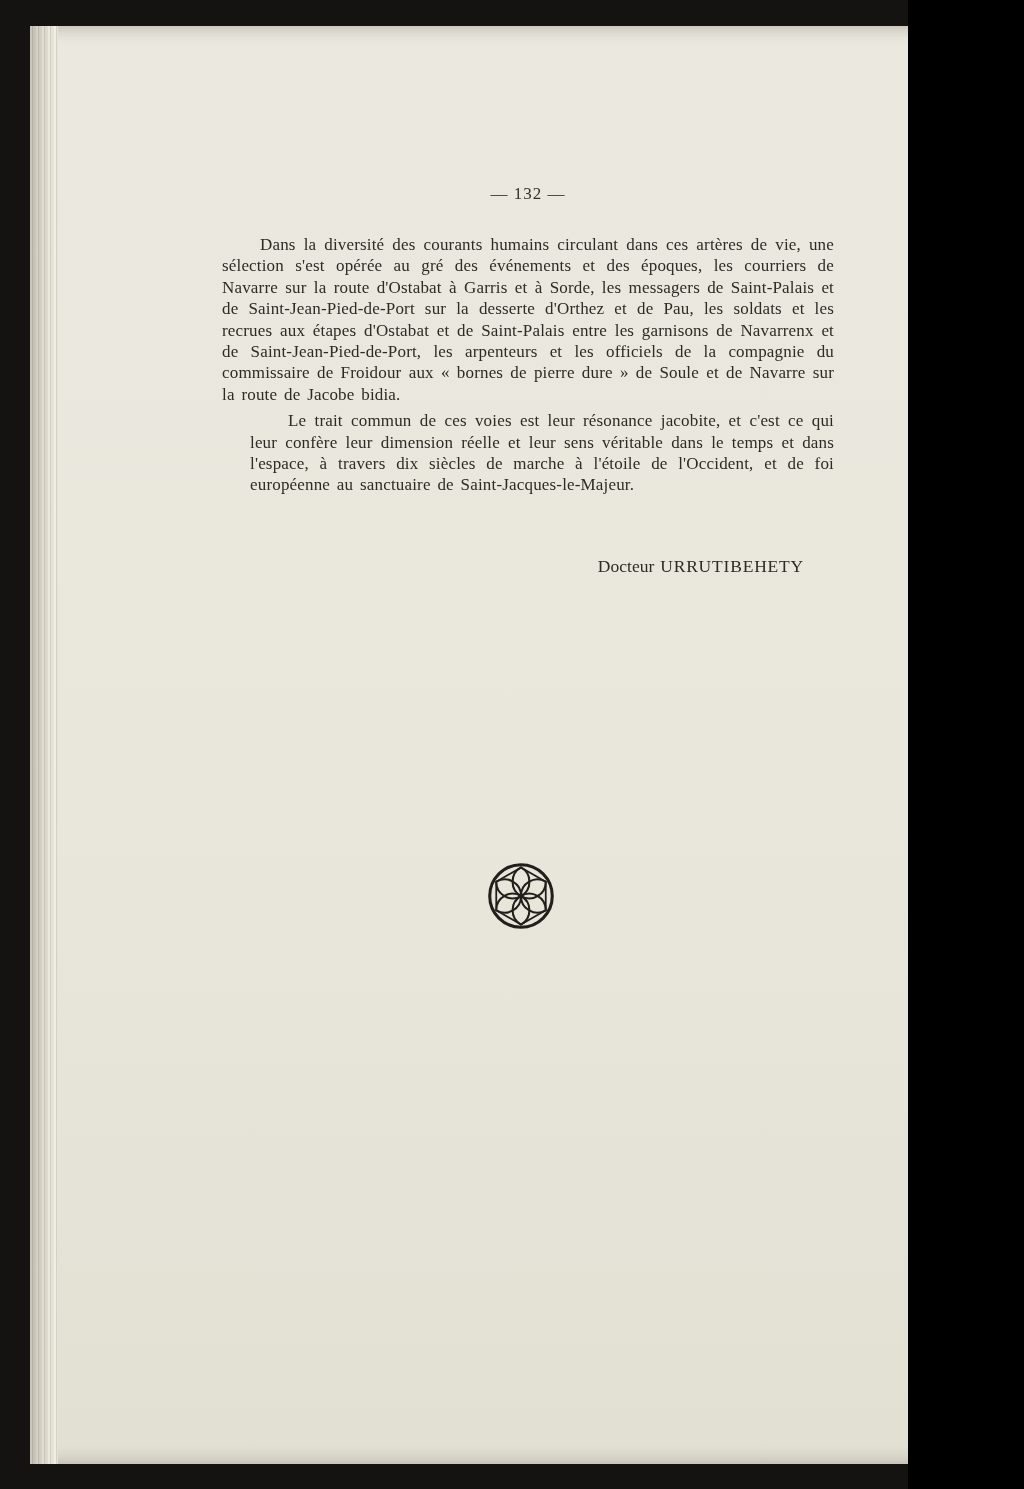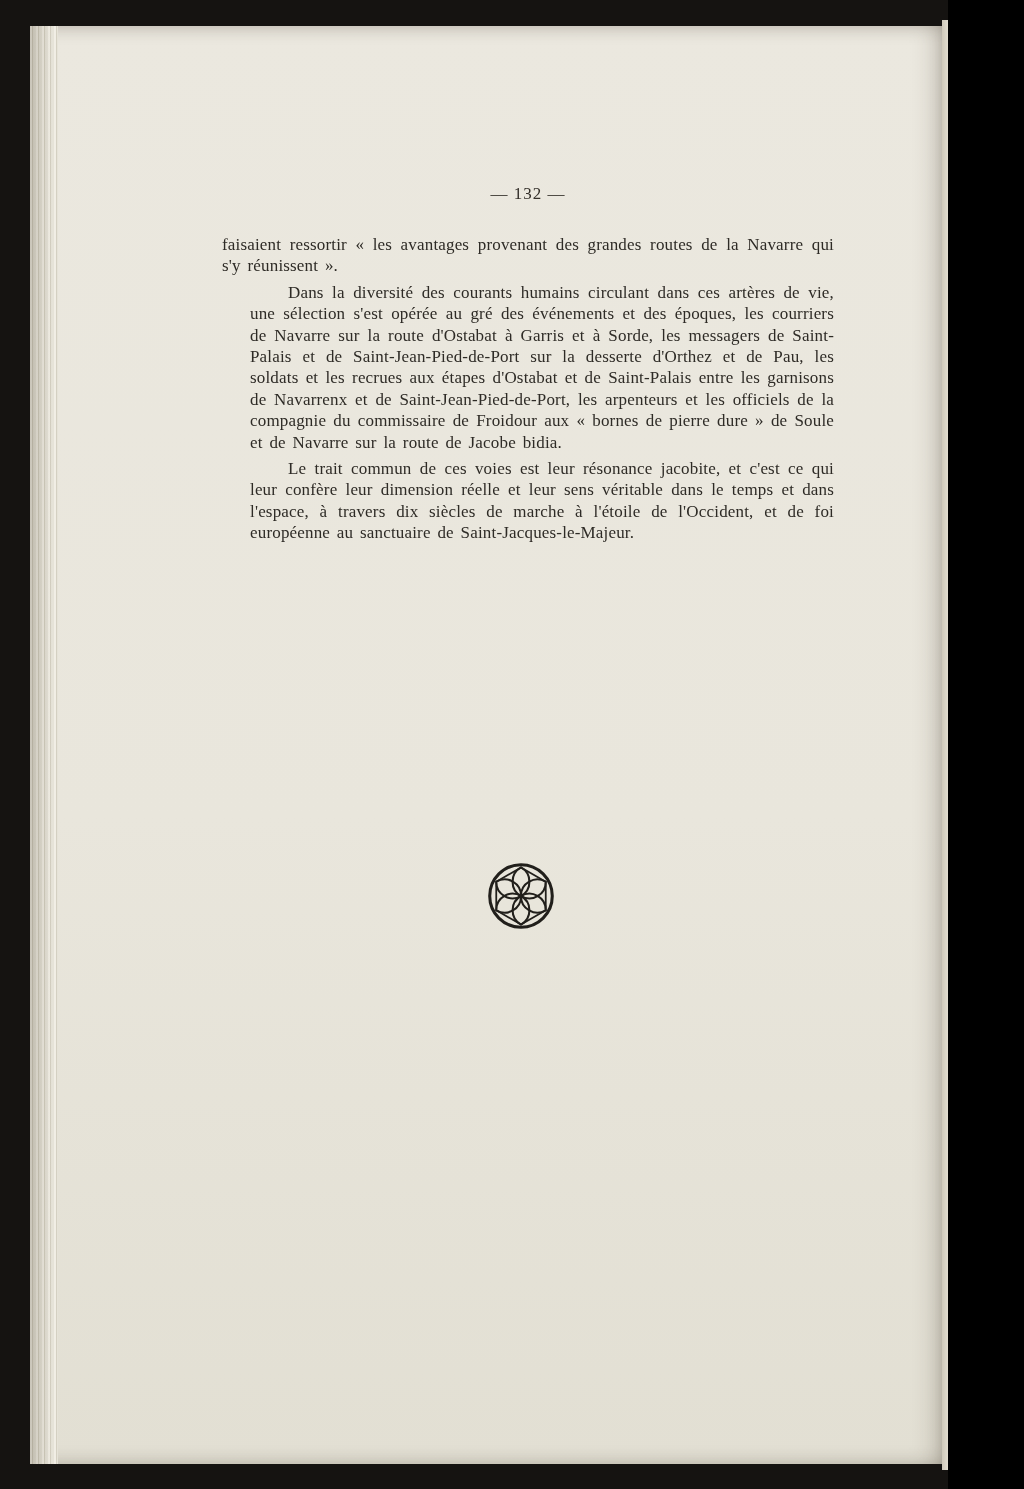--- a/index.html
+++ b/index.html
@@ -7,21 +7,20 @@
     padding: 0;
     background: #000;
   }
   .scan {
     position: relative;
     width: 908px;
     height: 1489px;
     background: #151311;
     overflow: hidden;
     font-family: "Liberation Serif", "DejaVu Serif", serif;
-    padding-left: 40px;
   }
   
   .page {
     position: absolute;
     left: 30px;
     top: 26px;
     width: 912px;
     height: 1438px;
     background: linear-gradient(180deg, #ebe8df 0%, #e9e6dc 55%, #e2dfd3 100%);
     box-shadow:
@@ -130,26 +129,28 @@
 <div class="scan">
 
   <div class="page">
 
     <div class="page-stack-left"></div>
 
     <div class="text-block">
 
       <div class="page-number">— 132 —</div>
 
-      <p>faisaient ressortir « les avantages provenant des grandes routes de la Navarre qui s'y réunissent ».</p>
 
       <p class="indent">Dans la diversité des courants humains circulant dans ces artères de vie, une sélection s'est opérée au gré des événements et des époques, les courriers de Navarre sur la route d'Ostabat à Garris et à Sorde, les messagers de Saint-Palais et de Saint-Jean-Pied-de-Port sur la desserte d'Orthez et de Pau, les soldats et les recrues aux étapes d'Ostabat et de Saint-Palais entre les garnisons de Navarrenx et de Saint-Jean-Pied-de-Port, les arpenteurs et les officiels de la compagnie du commissaire de Froidour aux « bornes de pierre dure » de Soule et de Navarre sur la route de Jacobe bidia.</p>
 
       <p class="indent">Le trait commun de ces voies est leur résonance jacobite, et c'est ce qui leur confère leur dimension réelle et leur sens véritable dans le temps et dans l'espace, à travers dix siècles de marche à l'étoile de l'Occident, et de foi européenne au sanctuaire de Saint-Jacques-le-Majeur.</p>
 
+      <div class="signature">
+        <span>Docteur</span><span class="sig-name">URRUTIBEHETY</span>
+      </div>
 
     </div>
 
     <div class="ornament">
       <svg viewBox="0 0 100 100" aria-hidden="true">
         <circle cx="50" cy="50" r="46" fill="none" stroke="#211f1b" stroke-width="4.5"></circle>
         <g fill="none" stroke="#211f1b" stroke-width="3">
           <path d="M50 50 A24 24 0 0 1 50 8 A24 24 0 0 1 50 50 Z"></path>
           <path d="M50 50 A24 24 0 0 1 50 8 A24 24 0 0 1 50 50 Z" transform="rotate(60 50 50)"></path>
           <path d="M50 50 A24 24 0 0 1 50 8 A24 24 0 0 1 50 50 Z" transform="rotate(120 50 50)"></path>

